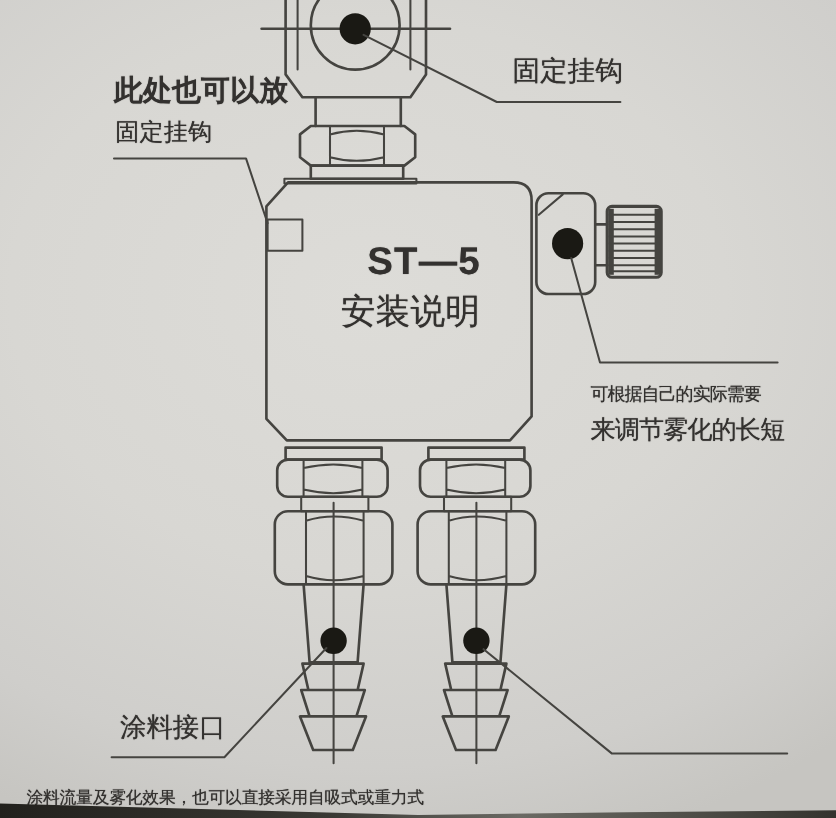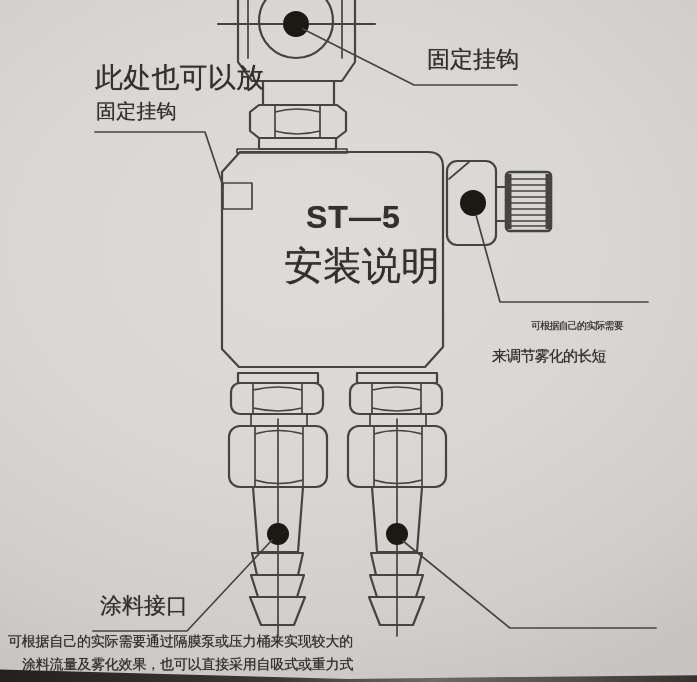--- a/index.html
+++ b/index.html
@@ -16,28 +16,28 @@
   svg.art{position:absolute;left:0;top:0;}
   .ln{fill:none;stroke:var(--line);stroke-width:2.2;stroke-linejoin:round;stroke-linecap:round;}
   .ln-thin{stroke-width:1.7;}
   .ln-knob{stroke-width:2.6;}
   .dotf{fill:var(--dot);stroke:none;}
   .barf{fill:var(--line);stroke:none;}
   .lbl{
     position:absolute; white-space:nowrap; line-height:1; color:var(--text);
     text-shadow:0 0 0.7px rgba(55,54,50,0.85);
   }
-  .l-tl1{left:95px;top:64px;font-size:28px;letter-spacing:0.2px;}
+  .l-tl1{left:95px;top:64px;font-size:24px;letter-spacing:0.2px;font-weight:bold;}
   .l-tl2{left:96px;top:101px;font-size:20px;letter-spacing:0.2px;}
   .l-tr{left:427px;top:48px;font-size:23px;}
   .l-model{left:306px;top:201px;font-size:32px;letter-spacing:1px;font-weight:700;}
-  .l-sub{left:284px;top:246px;font-size:39px;font-weight:500;}
+  .l-sub{left:284px;top:246px;font-size:29px;font-weight:500;}
   .l-screw{left:499px;top:273px;font-size:22px;}
-  .l-screw-n1{left:492px;top:321px;font-size:10px;letter-spacing:-0.8px;margin-left:39px;}
-  .l-screw-n2{left:492px;top:348px;font-size:15px;letter-spacing:-0.8px;}
+  .l-screw-n1{left:492px;top:321px;font-size:15px;letter-spacing:-0.8px;}
+  .l-screw-n2{left:492px;top:348px;font-size:21px;letter-spacing:-0.8px;}
   .l-paint{left:100px;top:595px;font-size:22px;}
   .l-air{left:532px;top:597px;font-size:22px;}
   .l-pn1{left:8px;top:634px;font-size:14px;letter-spacing:-0.2px;}
   .l-pn2{left:22px;top:657px;font-size:14px;letter-spacing:-0.2px;}
   .l-an{left:369px;top:644px;font-size:14.5px;letter-spacing:-0.4px;}
   .photo-edge{
     position:absolute;left:0;bottom:0;width:100%;height:16px;
     background:linear-gradient(to right,#22211d 0%,#3a3934 40%,#6b6a64 62%,#504f49 82%,#34332e 100%);
     clip-path:polygon(0 22%,50% 82%,75% 68%,100% 58%,100% 100%,0 100%);
   }
@@ -124,17 +124,16 @@
   <div class="lbl l-tr">固定挂钩</div>
 
   <div class="lbl l-model">ST—5</div>
   <div class="lbl l-sub">安装说明</div>
 
   <div class="lbl l-screw-n1">可根据自己的实际需要</div>
   <div class="lbl l-screw-n2">来调节雾化的长短</div>
 
   <div class="lbl l-paint">涂料接口</div>
 
-  <div class="lbl l-pn1">可根据自己的实际需要通过隔膜泵或压力桶来实现较大的</div>
   <div class="lbl l-pn2">涂料流量及雾化效果，也可以直接采用自吸式或重力式</div>
 
   <div class="photo-edge"></div>
 </div>
 
 </body></html>

